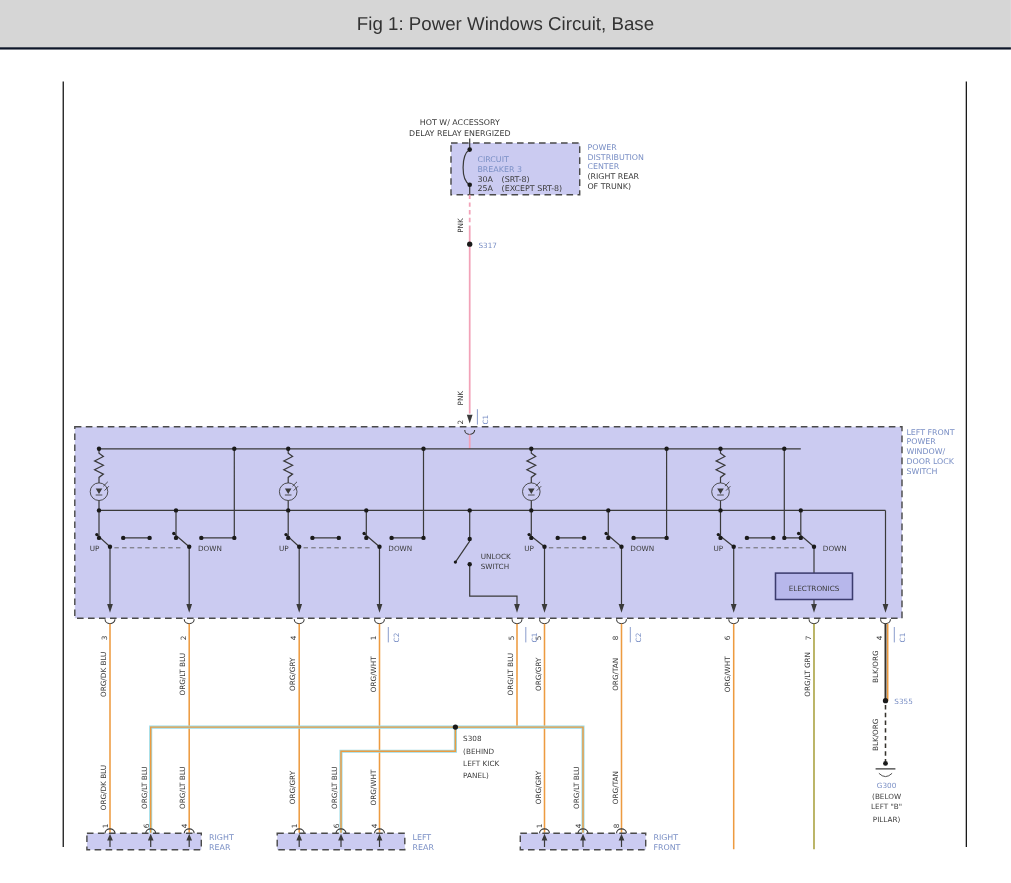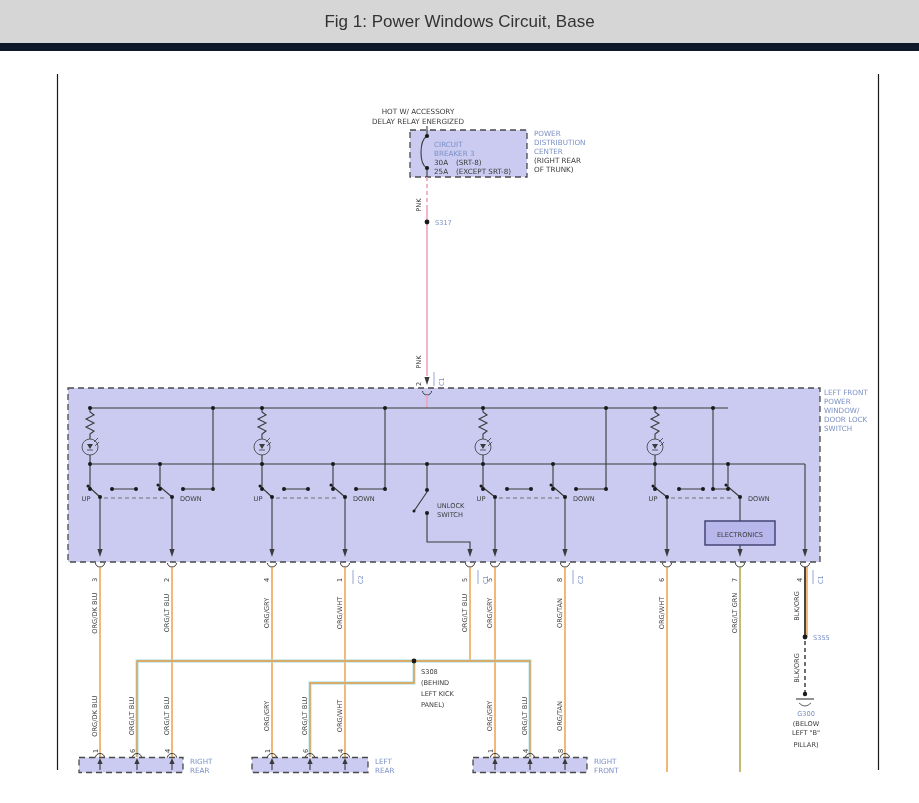--- a/index.html
+++ b/index.html
@@ -1,18 +1,18 @@
 <!DOCTYPE html>
 <html><head>
 <meta charset="utf-8">
 <style>
   html,body{margin:0;padding:0;background:#fff;}
   body{width:919px;height:803px;position:relative;overflow:hidden;font-family:"DejaVu Sans",sans-serif;}
   .titlebar{position:absolute;top:0;left:0;width:919px;height:43px;background:#D6D6D6;
-    border-bottom:8px solid #0f172a;display:flex;align-items:center;justify-content:center;}
+    border-bottom:2px solid #0f172a;display:flex;align-items:center;justify-content:center;}
   .titlebar .t{font-family:"Liberation Sans",sans-serif;font-size:17px;color:#333;}
   svg{position:absolute;top:0;left:0;}
   text{font-family:"DejaVu Sans",sans-serif;fill:#3A3A3A;}
   .t7{font-size:7.2px;}
   .t65{font-size:6.6px;}
   .blue{fill:#7A8FC5;}
   .wire{stroke:#3A3A3A;stroke-width:1.1;fill:none;}
   .wire-thin{stroke:#3A3A3A;stroke-width:0.8;fill:none;}
   .dash-border{fill:#CBCBF1;stroke:#4a4a4a;stroke-width:1.3;stroke-dasharray:6 4;}
   .linkage{stroke:#666;stroke-width:0.9;stroke-dasharray:4 3;fill:none;}

